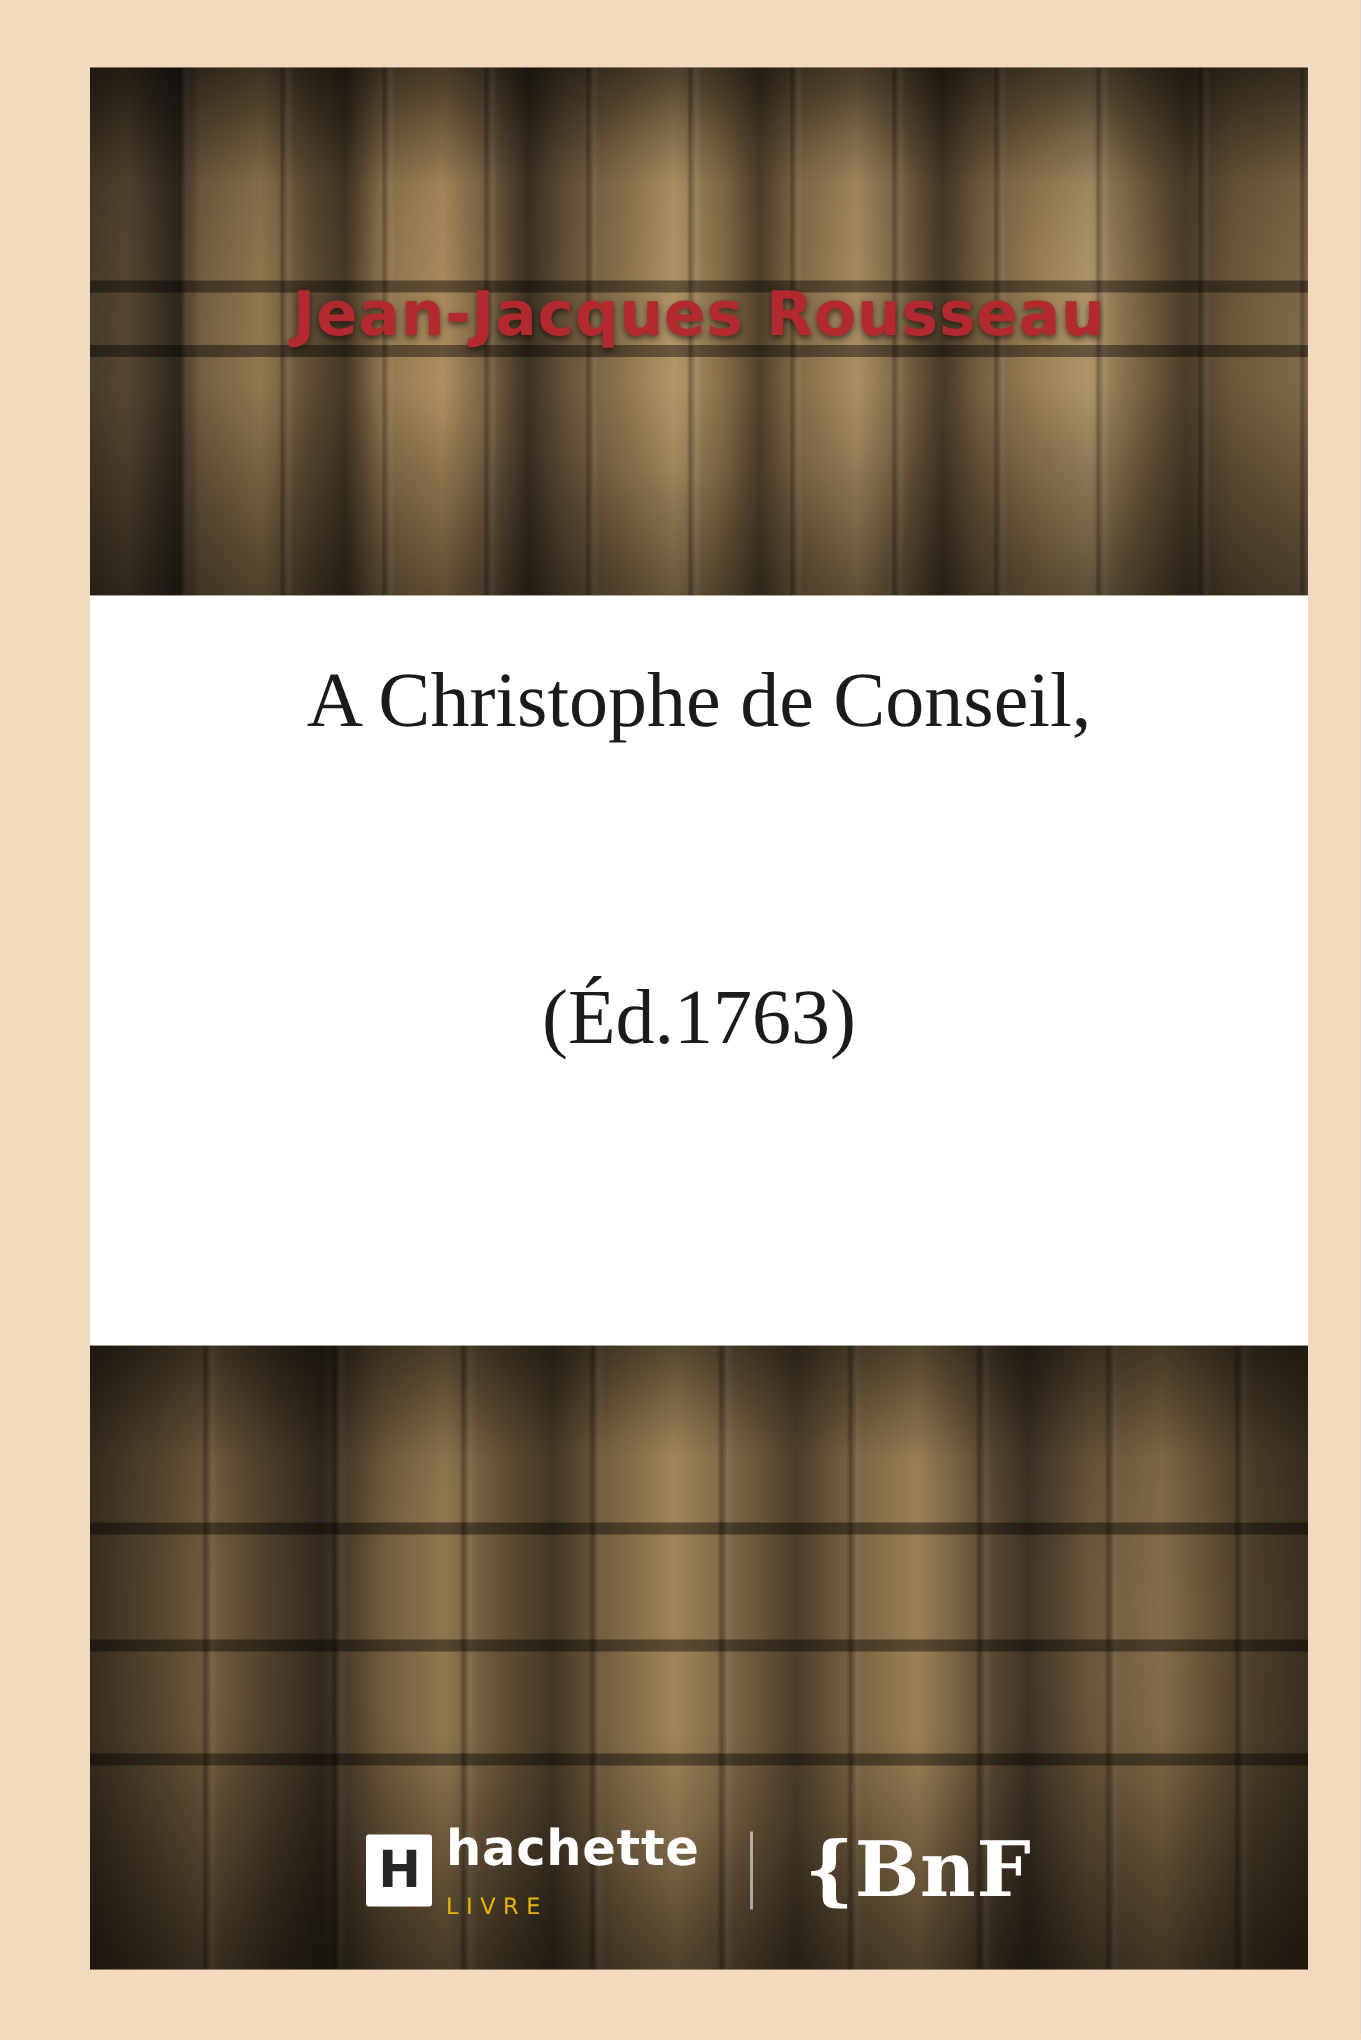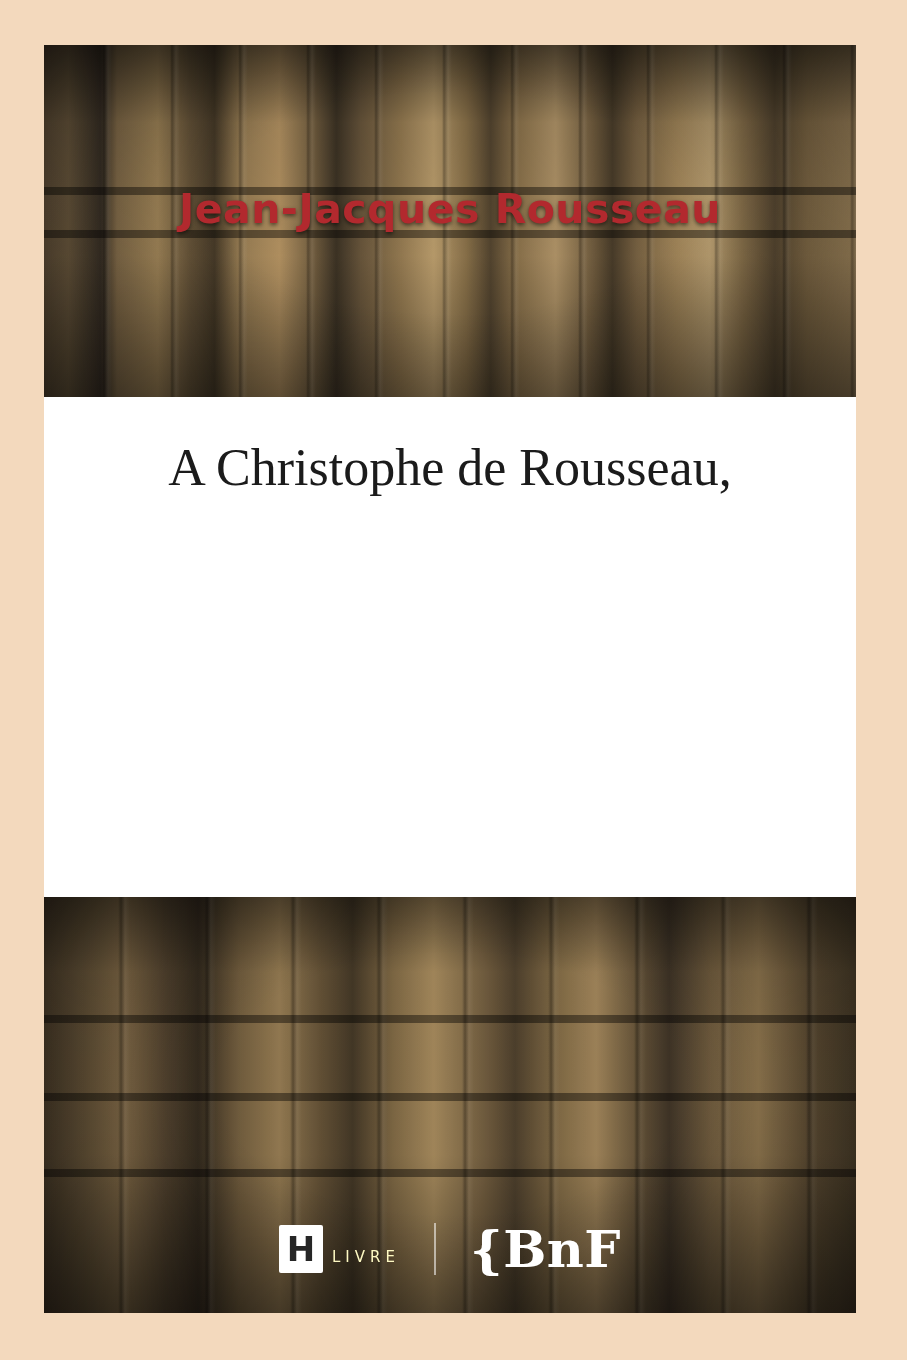--- a/index.html
+++ b/index.html
@@ -18,21 +18,21 @@
     position: relative;
     width: 907px;
     height: 1360px;
     background: #f3d9bd;
     box-sizing: border-box;
   }
 
   
   .cover-inner {
     position: absolute;
-    left: 44px;
+    left: 60px;
     top: 45px;
     width: 812px;
     height: 1268px;
     overflow: hidden;
     background: #6b5437;
   }
 
   
   .photo-band {
     position: absolute;
@@ -189,21 +189,21 @@
   .hachette-main {
     font-family: "DejaVu Sans", sans-serif;
     font-weight: bold;
     font-size: 33px;
     color: #ffffff;
     letter-spacing: 0.5px;
   }
   .hachette-sub {
     font-family: "DejaVu Sans", sans-serif;
     font-size: 15px;
-    color: #fef9c3;
+    color: #eab308;
     letter-spacing: 5px;
     margin-top: 16px;
   }
   .bnf {
     font-family: "DejaVu Serif", serif;
     font-weight: bold;
     font-size: 51px;
     color: #ffffff;
     letter-spacing: 0.5px;
   }
@@ -225,38 +225,40 @@
       <div class="shelf-line shelf-2"></div>
       <div class="vignette"></div>
     </div>
 
     <div class="author-band">
       <span class="author-name">Jean-Jacques Rousseau</span>
     </div>
 
     <div class="title-panel">
       <div class="title-text">
-        <span>A Christophe de Rousseau,</span><br>
+        <span>A Christophe de Conseil,</span><br>
         <br>
         <br>
+        <span>(Éd.1763)</span>
       </div>
     </div>
 
     <div class="photo-band band-bottom">
       <div class="spines b"></div>
       <div class="shelf-line shelf-b1"></div>
       <div class="shelf-line shelf-b2"></div>
       <div class="shelf-line shelf-b3"></div>
       <div class="vignette"></div>
     </div>
 
     <div class="logos">
       <div class="hachette">
         <div class="hachette-mark">H</div>
         <div class="hachette-words">
+          <div class="hachette-main">hachette</div>
           <div class="hachette-sub">LIVRE</div>
         </div>
       </div>
       <div class="logo-divider"></div>
       <div class="bnf">{BnF</div>
     </div>
 
   </div>
 </div>
 

